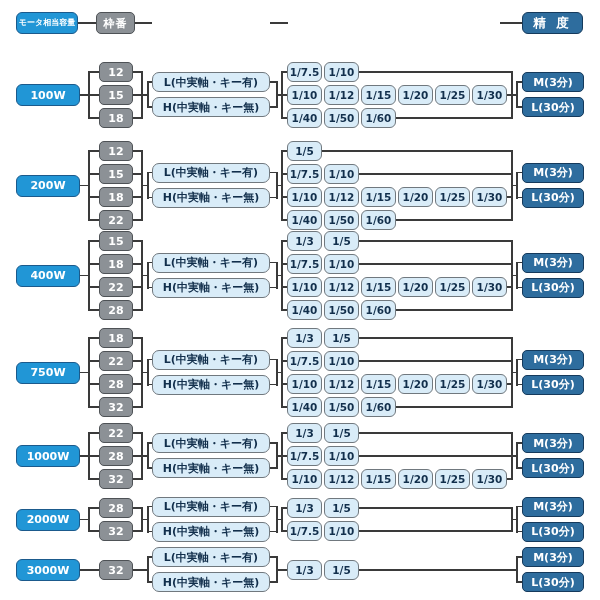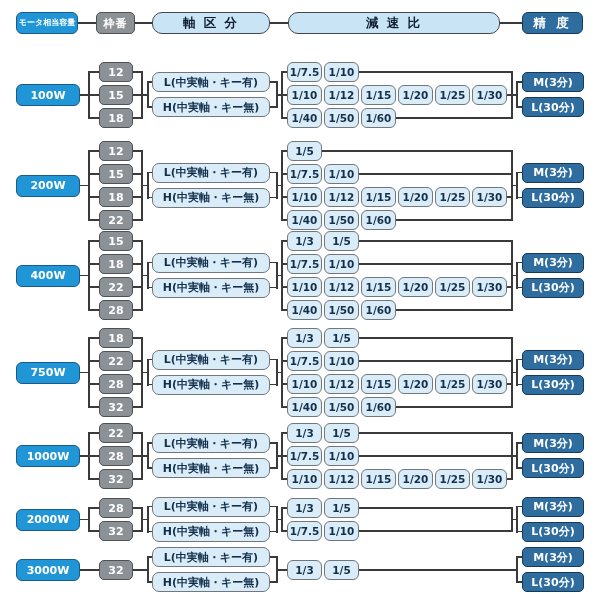--- a/index.html
+++ b/index.html
@@ -21,23 +21,21 @@
 </style>
 </head>
 <body>
 
 <div id="diagram">
 
   <div class="bx blue hdr-blue" style="left:16px;top:12px;width:62px;height:22px;">モータ相当容量</div>
   <div class="hline" style="left:78px;top:22px;width:18px;height:1.5px;"></div>
   <div class="bx gray hdr-gray" style="left:96px;top:12px;width:39px;height:22px;">枠番</div>
   <div class="hline" style="left:135px;top:22px;width:17px;height:1.5px;"></div>
-  <div class="bx hdr-light" style="left:152px;top:12px;width:118px;height:22px;">軸 区 分</div>
   <div class="hline" style="left:270px;top:22px;width:18px;height:1.5px;"></div>
-  <div class="bx hdr-light" style="left:288px;top:12px;width:212px;height:22px;">減 速 比</div>
   <div class="hline" style="left:500px;top:22px;width:22px;height:1.5px;"></div>
   <div class="bx steel hdr-steel" style="left:522px;top:12px;width:61px;height:22px;">精 度</div>
 <div class="bx blue" style="left: 16px; top: 84px; width: 64px; height: 22px;">100W</div>
     <div class="hline" style="left: 80px; top: 94.25px; width: 9px; height: 1.5px;"></div>
     <div class="vline" style="left: 88.25px; top: 71px; width: 1.5px; height: 48px;"></div>
     <div class="vline" style="left: 141.25px; top: 71px; width: 1.5px; height: 48px;"></div>
     <div class="hline" style="left: 142px; top: 94.25px; width: 6px; height: 1.5px;"></div>
     <div class="hline" style="left: 89px; top: 71.25px; width: 10px; height: 1.5px;"></div>
     <div class="hline" style="left: 133px; top: 71.25px; width: 9px; height: 1.5px;"></div>
     <div class="hline" style="left: 89px; top: 94.25px; width: 10px; height: 1.5px;"></div>

